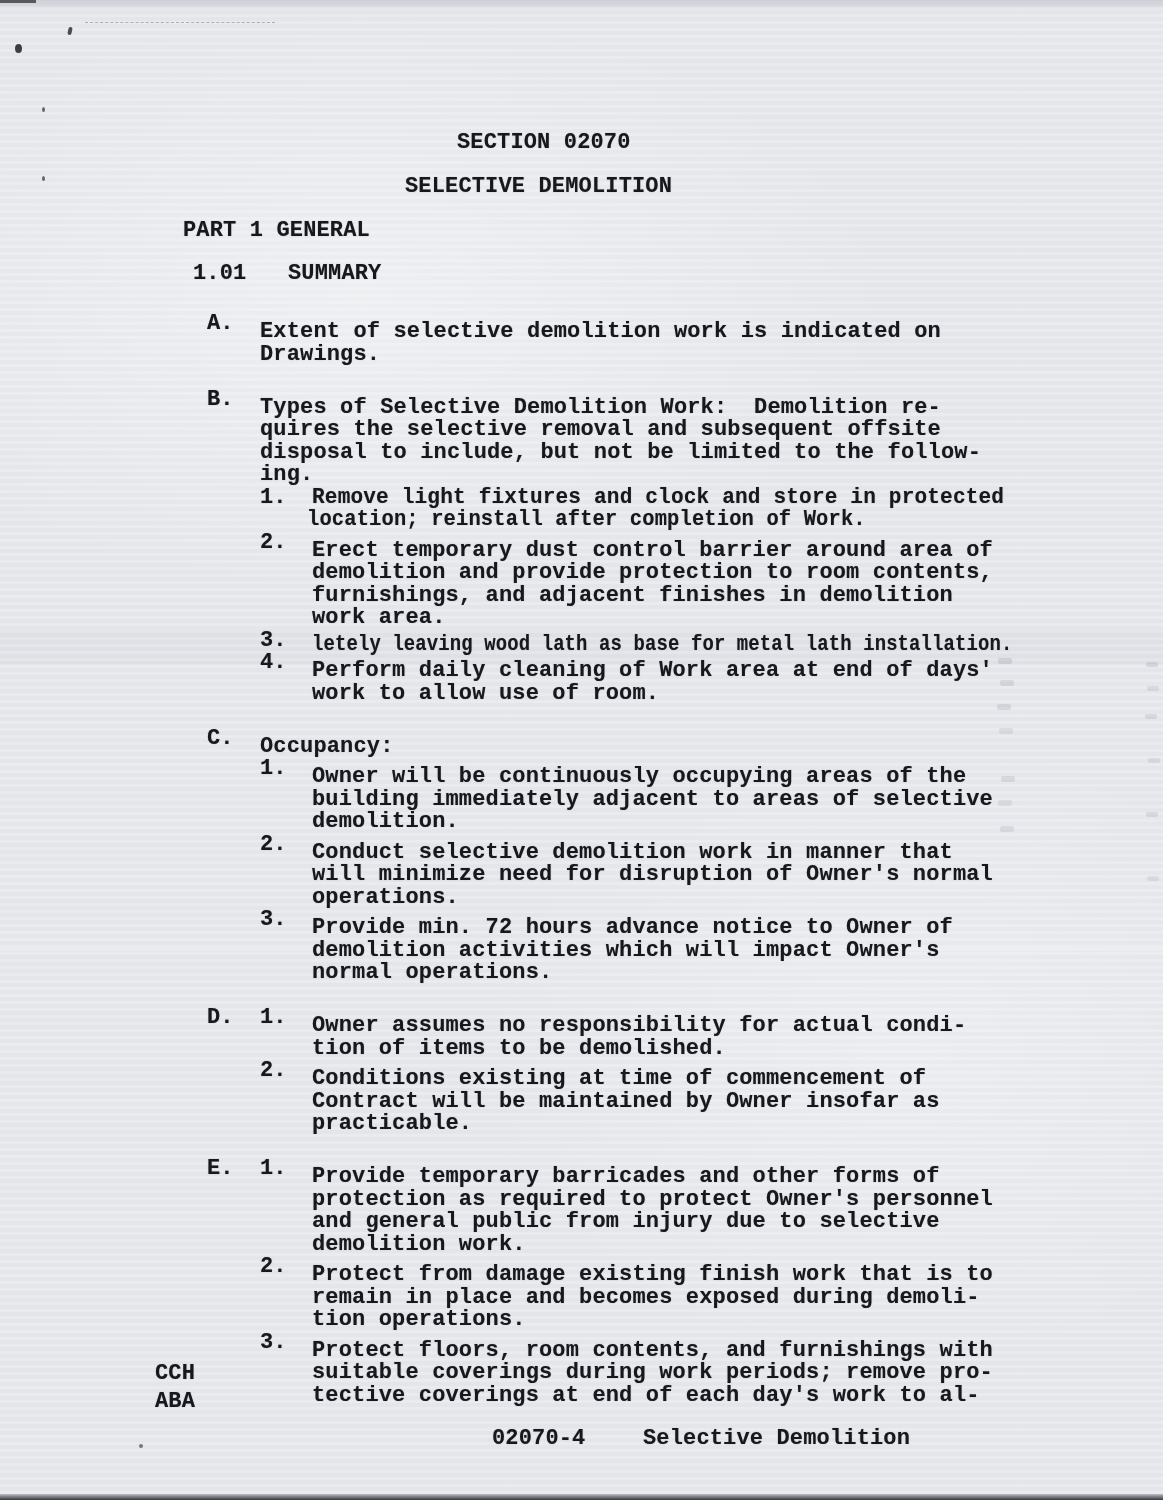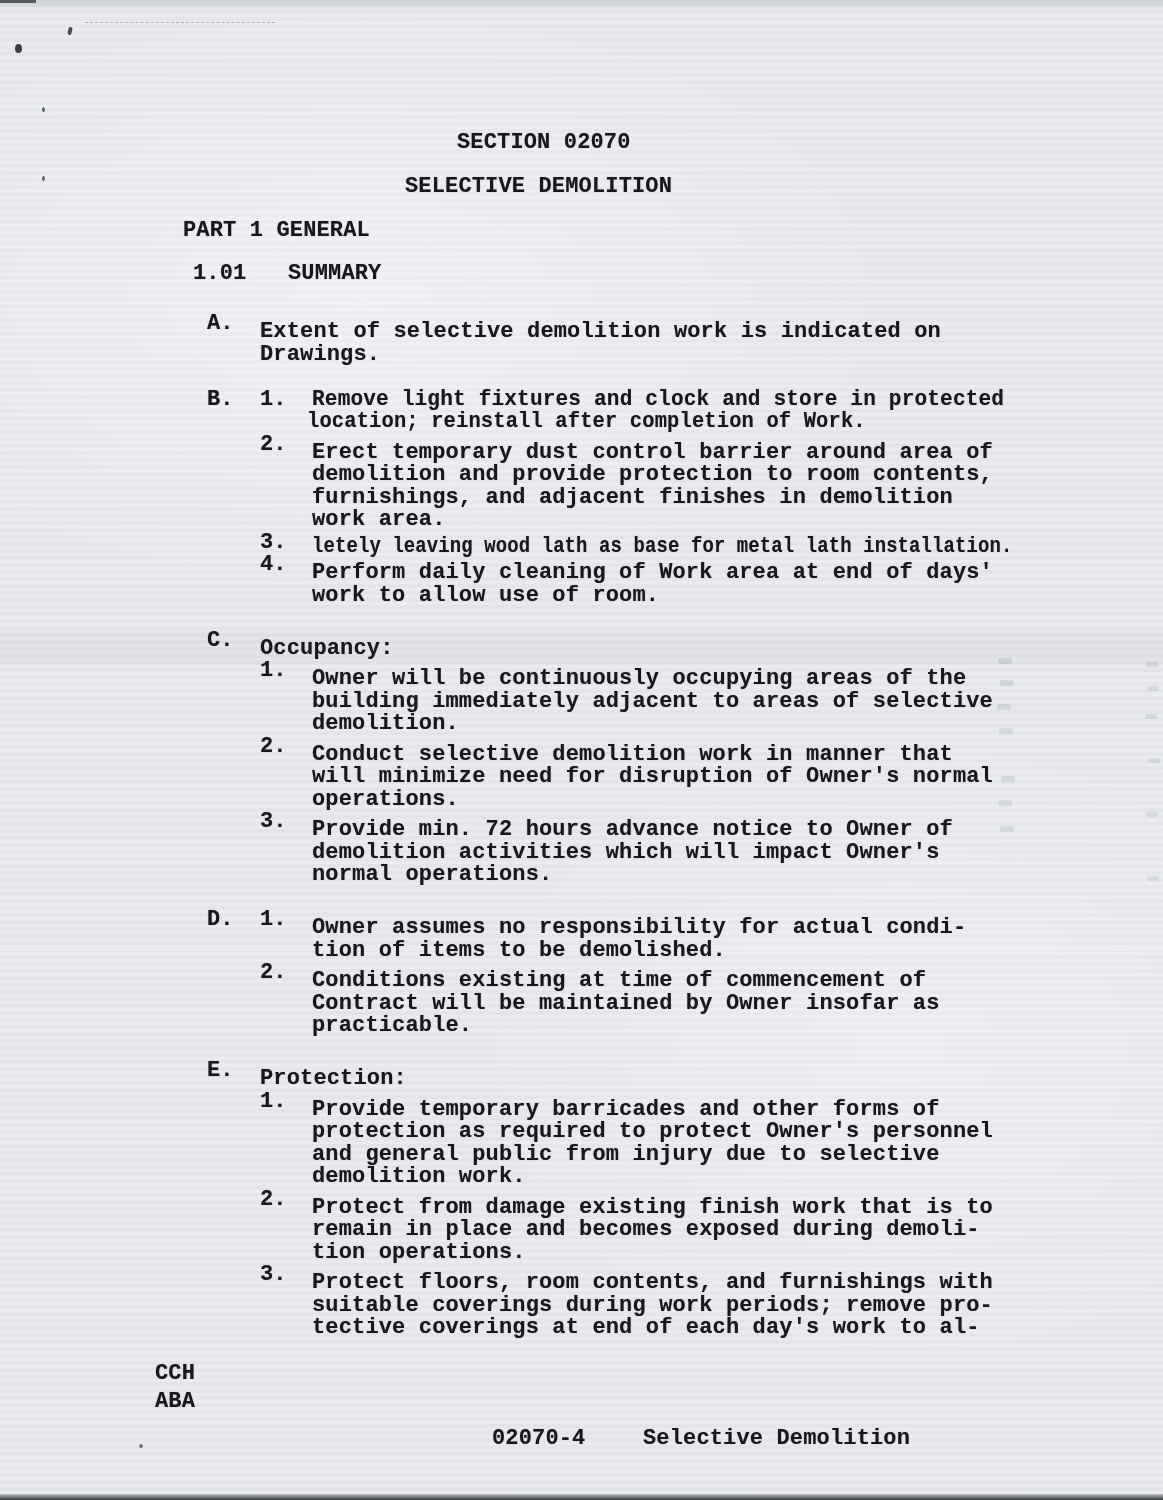--- a/index.html
+++ b/index.html
@@ -111,20 +111,24 @@
       <span class="lbl txt">A.</span>
       <div class="item-body">
         <div class="pre txt">Extent of selective demolition work is indicated on
 Drawings.</div>
       </div>
     </div>
 
     <div class="item">
       <span class="lbl txt">B.</span>
       <div class="item-body">
+        <div class="pre txt">Types of Selective Demolition Work:  Demolition re-
+quires the selective removal and subsequent offsite
+disposal to include, but not be limited to the follow-
+ing.</div>
         <div class="sub">
           <span class="num txt">1.</span>
           <div class="stxt">
             <div class="cond96 txt">Remove light fixtures and clock and store in protected</div>
             <div class="cond93 txt">location; reinstall after completion of Work.</div>
           </div>
         </div>
         <div class="sub">
           <span class="num txt">2.</span>
           <div class="stxt pre txt">Erect temporary dust control barrier around area of
@@ -184,21 +188,20 @@
           <div class="stxt pre txt">Conditions existing at time of commencement of
 Contract will be maintained by Owner insofar as
 practicable.</div>
         </div>
       </div>
     </div>
 
     <div class="item">
       <span class="lbl txt">E.</span>
       <div class="item-body">
-        <div class="pre txt">Protection:</div>
         <div class="sub">
           <span class="num txt">1.</span>
           <div class="stxt pre txt">Provide temporary barricades and other forms of
 protection as required to protect Owner's personnel
 and general public from injury due to selective
 demolition work.</div>
         </div>
         <div class="sub">
           <span class="num txt">2.</span>
           <div class="stxt pre txt">Protect from damage existing finish work that is to

